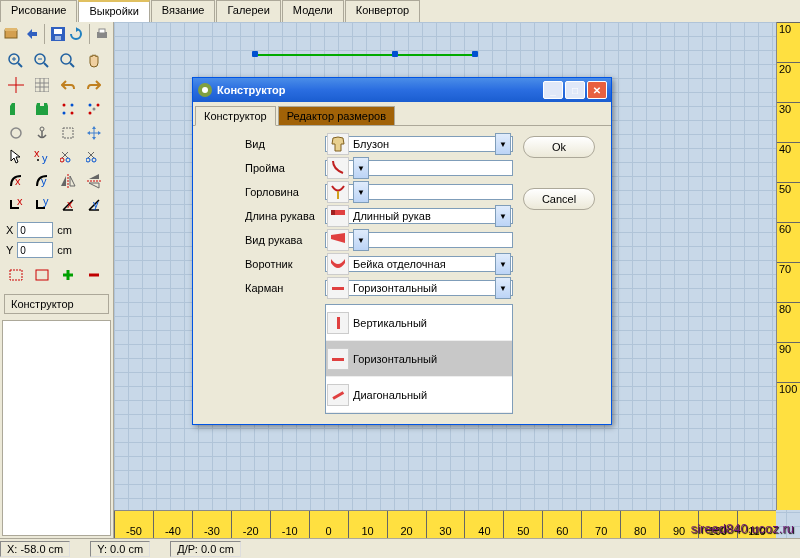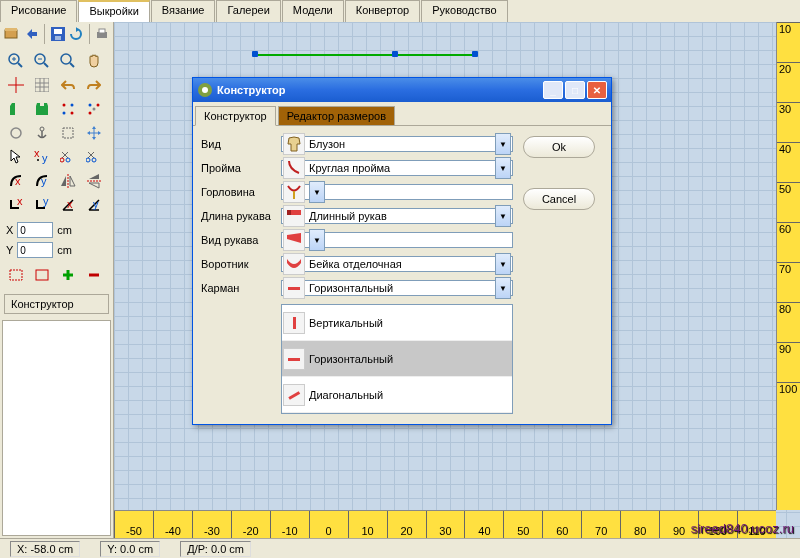--- a/index.html
+++ b/index.html
@@ -45,54 +45,53 @@
   .titlebar-icon { width: 16px; height: 16px; margin-right: 4px; }
   .title-buttons { margin-left: auto; display: flex; gap: 2px; }
   .title-btn { width: 20px; height: 18px; background: #e0e8f8; border: 1px solid #fff; border-radius: 2px; font-family: Arial; font-size: 10px; cursor: pointer; display: flex; align-items: center; justify-content: center; }
   .title-btn.close { background: #e86040; color: #fff; }
   
   .dialog-tabs { display: flex; border-bottom: 1px solid #aca899; padding-top: 4px; }
   .dialog-tab { padding: 3px 8px; border: 1px solid #aca899; border-bottom: none; margin-left: 2px; background: #a16207; cursor: pointer; }
   .dialog-tab.active { background: #ece9d8; border-bottom: 1px solid #ece9d8; margin-bottom: -1px; }
   
   .dialog-body { display: flex; padding: 10px 8px; }
-  .form-col { flex: 1; }
+  .form-col { flex: 1; margin-left: 44px; }
   .btn-col { width: 90px; padding-left: 10px; }
   
   .form-row { display: flex; align-items: center; margin-bottom: 8px; }
   .form-label { width: 80px; }
   .combo { flex: 1; height: 16px; background: #fff; border: 1px solid #7f9db9; display: flex; align-items: center; padding: 1px; position: relative; }
   .combo-icon { width: 22px; height: 22px; border: 1px solid #ccc; background: #f4f4f4; margin-right: 4px; display: flex; align-items: center; justify-content: center; }
   .combo-text { flex: 1; }
   .combo-arrow { width: 16px; height: 22px; background: linear-gradient(#e0ecfc, #bcd4f6); border: 1px solid #7f9db9; display: flex; align-items: center; justify-content: center; font-size: 8px; cursor: pointer; }
   
   .dropdown-list { margin-left: 80px; background: #fff; border: 1px solid #7f9db9; }
   .dropdown-item { height: 36px; display: flex; align-items: center; padding: 1px; border-bottom: 1px solid #eee; cursor: pointer; }
   .dropdown-item.selected { background: #c8c8c8; }
   
   .dlg-button { width: 72px; height: 22px; background: linear-gradient(#fff,#ece9d8); border: 1px solid #aca899; border-radius: 11px; margin-bottom: 30px; cursor: pointer; }
   
-  .statusbar { position: absolute; bottom: 0; left: 0; right: 0; height: 20px; background: #ece9d8; border-top: 1px solid #aca899; display: flex; align-items: center; padding: 0 10px; gap: 20px; }
+  .statusbar { position: absolute; bottom: 0; left: 0; right: 0; height: 20px; background: #ece9d8; border-top: 1px solid #aca899; display: flex; align-items: center; padding: 0 0; gap: 20px; }
   .status-cell { border: 1px inset #ddd; padding: 1px 6px; min-width: 60px; }
   
   .watermark { position: absolute; right: 6px; bottom: 22px; color: #701a75; font-weight: normal; font-size: 13px; text-shadow: 1px 1px 1px #000; z-index: 100; }
   
   svg { display: block; }
 </style>
 </head>
 <body>
 
 <div class="main-tabs">
   <div class="main-tab">Рисование</div>
   <div class="main-tab active">Выкройки</div>
   <div class="main-tab">Вязание</div>
   <div class="main-tab">Галереи</div>
   <div class="main-tab">Модели</div>
   <div class="main-tab">Конвертор</div>
-  <div class="main-tab">Руководство</div>
 </div>
 
 <div class="workspace">
 
   <div class="left-panel">
     <div class="toolbar-row">
       <span class="toolbar-icon">
           <svg width="18" height="14">
             <rect x="1" y="3" width="12" height="8" fill="#d4a050" stroke="#806020"></rect>
             <rect x="1" y="1" width="12" height="3" fill="#e0b870"></rect>
@@ -426,21 +425,20 @@
         </div>
       </div>
       <div class="form-row">
         <div class="form-label">Пройма</div>
         <div class="combo">
           <div class="combo-icon">
               <svg width="18" height="18">
                 <path d="M4 2 Q4 10 14 14" fill="none" stroke="#c02020" stroke-width="2"></path>
               </svg>
             </div>
-          <div class="combo-text">Круглая пройма</div>
           <div class="combo-arrow">▼</div>
         </div>
       </div>
       <div class="form-row">
         <div class="form-label">Горловина</div>
         <div class="combo">
           <div class="combo-icon">
               <svg width="18" height="18">
                 <path d="M3 3 Q9 12 15 3" fill="none" stroke="#c02020" stroke-width="2"></path>
                 <line x1="9" y1="8" x2="9" y2="16" stroke="#d0a020" stroke-width="2"></line>

